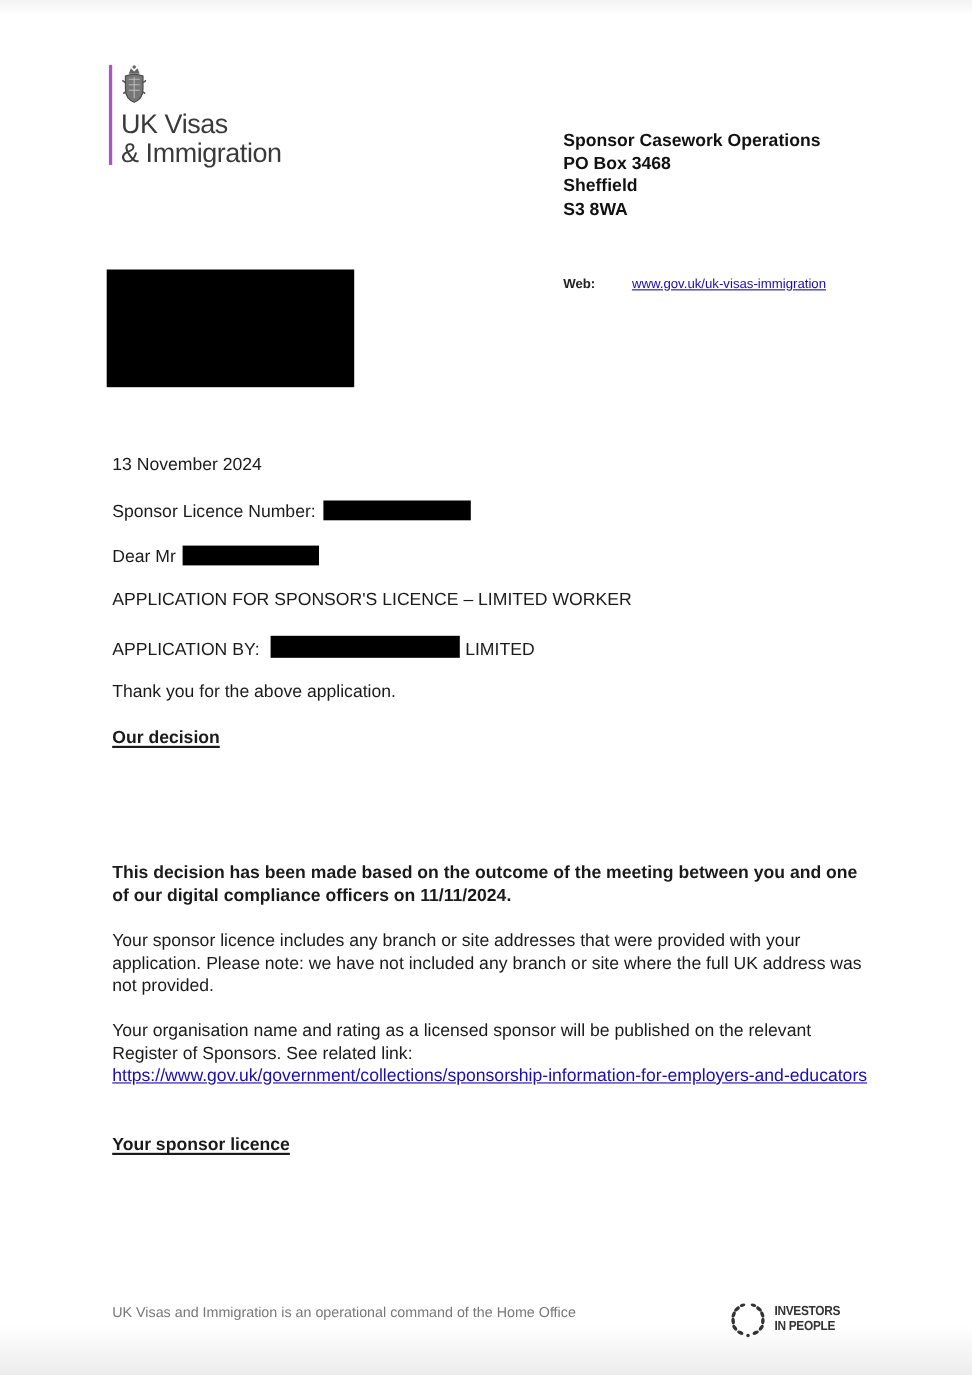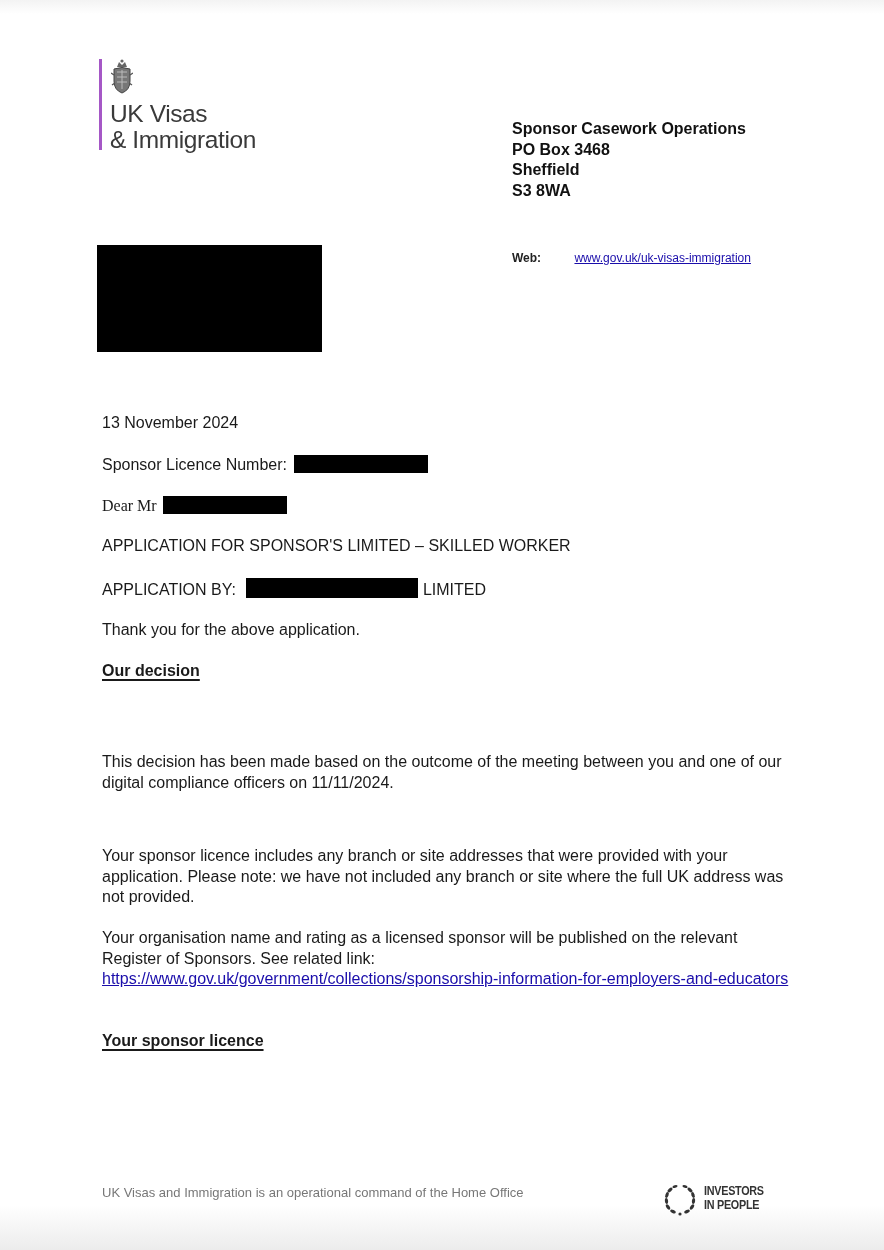--- a/index.html
+++ b/index.html
@@ -64,39 +64,39 @@
 
   <div class="redact" style="left:97px; top:245px; width:225px; height:107px;"></div>
 
   <div class="body-text" style="top:413px;">13 November 2024</div>
 
   <div class="body-text" style="top:455px;">
     <span>Sponsor Licence Number:</span>
     <span class="inline-redact" style="width:134px; height:18px; margin-left:3px;"></span>
   </div>
 
-  <div class="body-text" style="top:496px;font-family:Liberation Serif, serif;">
+  <div class="body-text" style="top:496px;">
     <span>Dear Mr</span>
     <span class="inline-redact" style="width:124px; height:18px; margin-left:2px;"></span>
   </div>
 
-  <div class="body-text" style="top:536px;">APPLICATION FOR SPONSOR'S LIMITED – SKILLED WORKER</div>
+  <div class="body-text" style="top:536px;">APPLICATION FOR SPONSOR'S LICENCE – LIMITED WORKER</div>
 
   <div class="body-text" style="top:578px;">
     <span>APPLICATION BY:</span>
     <span class="inline-redact" style="width:172px; height:20px; margin-left:6px;"></span>
     <span>LIMITED</span>
   </div>
 
   <div class="body-text" style="top:620px;">Thank you for the above application.</div>
 
   <div class="body-text heading" style="top:661px;">Our decision</div>
 
 
-  <div class="para" style="top:752px;">This decision has been made based on the outcome of the meeting between you and one of our digital compliance officers on 11/11/2024.</div>
+  <div class="para" style="top:784px;font-weight:bold;">This decision has been made based on the outcome of the meeting between you and one of our digital compliance officers on 11/11/2024.</div>
 
   <div class="para" style="top:846px;">Your sponsor licence includes any branch or site addresses that were provided with your application. Please note: we have not included any branch or site where the full UK address was not provided.</div>
 
   <div class="para" style="top:928px;">
     <span>Your organisation name and rating as a licensed sponsor will be published on the relevant Register of Sponsors. See related link:</span><br>
     <a class="link" style="word-break: break-all;">https://www.gov.uk/government/collections/sponsorship-information-for-employers-and-educators</a>
   </div>
 
   <div class="body-text heading" style="top:1031px;">Your sponsor licence</div>
 

